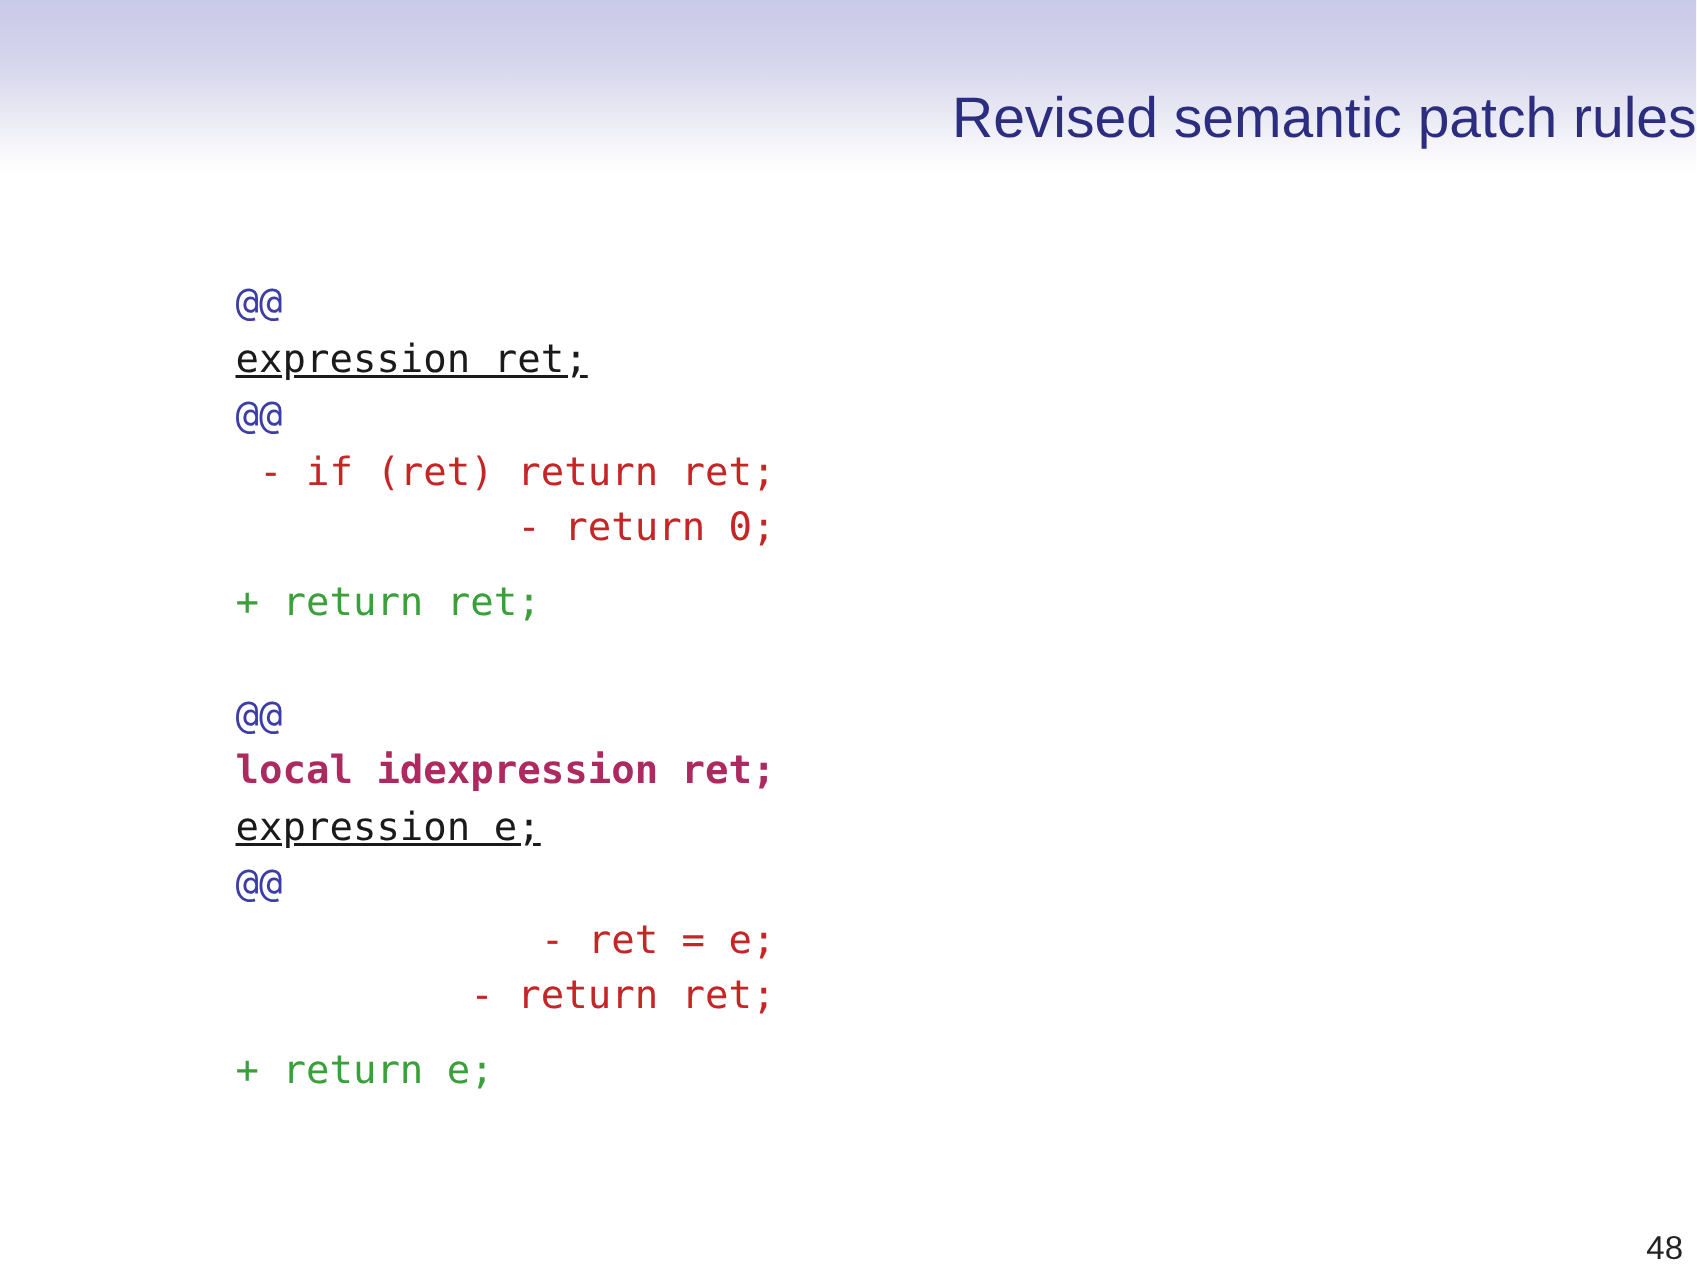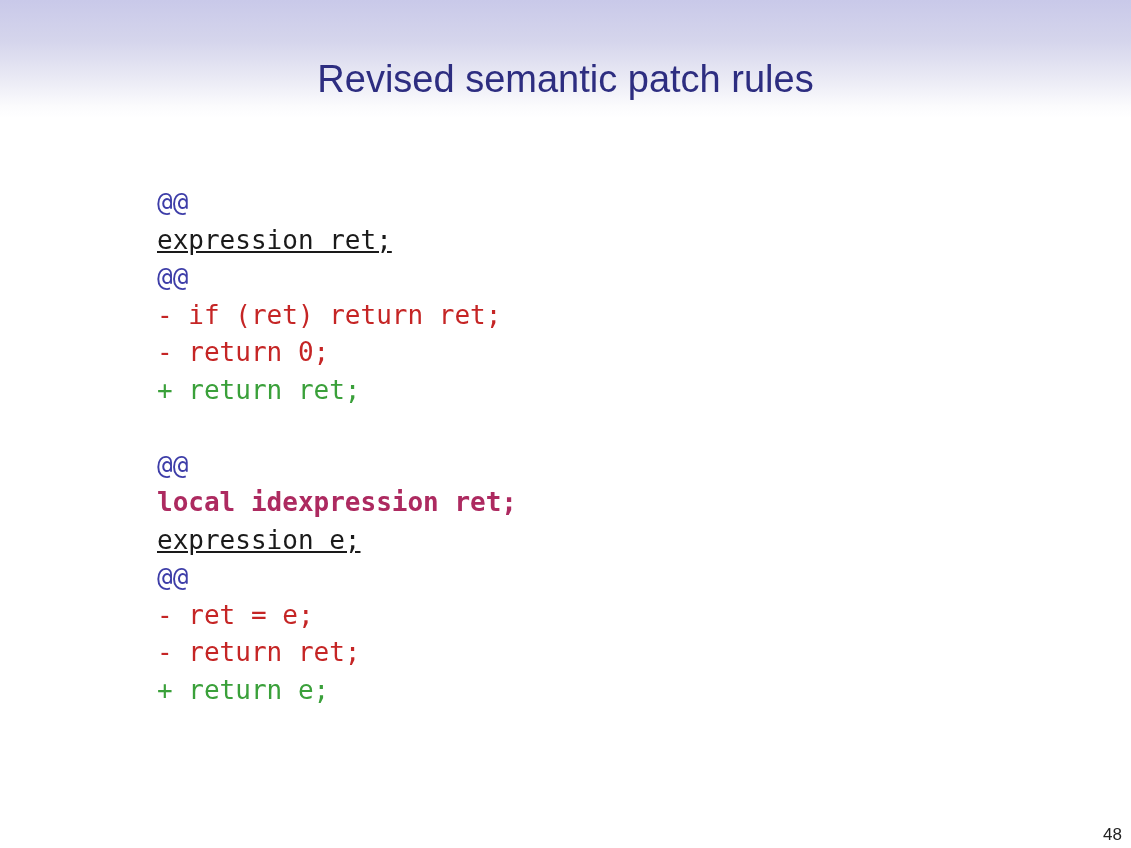--- a/index.html
+++ b/index.html
@@ -27,21 +27,21 @@
       #ebebf5 68%,
       #fbfbfd 90%,
       #ffffff 100%);
   }
   .title {
     position: absolute;
     top: 58px;
     left: 0;
     width: 100%;
     margin: 0;
-    text-align: center;
+    text-align: right;
     font-size: 38px;
     font-weight: 500;
     letter-spacing: 0px;
     color: var(--title);
     font-family: "Liberation Sans", sans-serif;
   }
   .code {
     position: absolute;
     left: 157px;
     top: 184px;
@@ -51,28 +51,28 @@
     white-space: pre;
   }
   .code-block + .code-block {
     margin-top: 37.5px; 
   }
   .code-line {
     height: 37.5px;
   }
   .code-line.delimiter { color: var(--delimiter); }
   .code-line.plain     { color: var(--plain); text-decoration: underline; }
-  .code-line.removed   { color: var(--removed); }
-  .code-line.added     { color: var(--added); }
+  .code-line.removed   { color: var(--removed); text-align: right; }
+  .code-line.added     { color: var(--added); margin-top: 12px; }
   .code-line.metavar   { color: var(--metavar); font-weight: bold; }
   .page-number {
     position: absolute;
     right: 9px;
     bottom: 3px;
-    font-size: 17px;
+    font-size: 22px;
     color: var(--page_number);
     font-family: "Liberation Sans", sans-serif;
     text-align: center;
   }
 </style>
 </head>
 <body>
 
 <div class="slide">
   <div class="header"></div>

